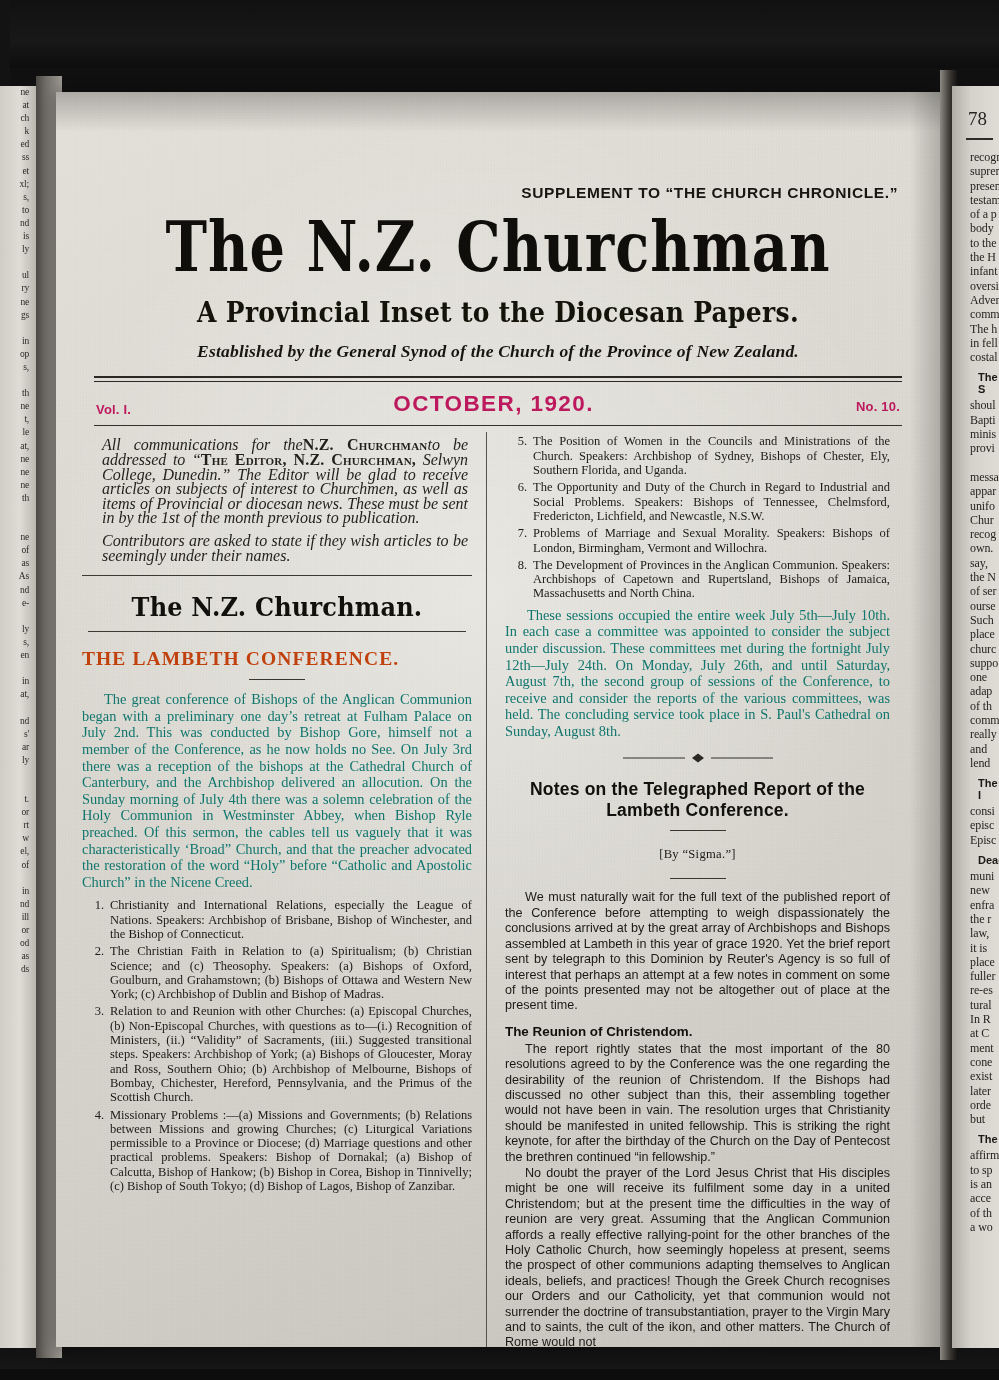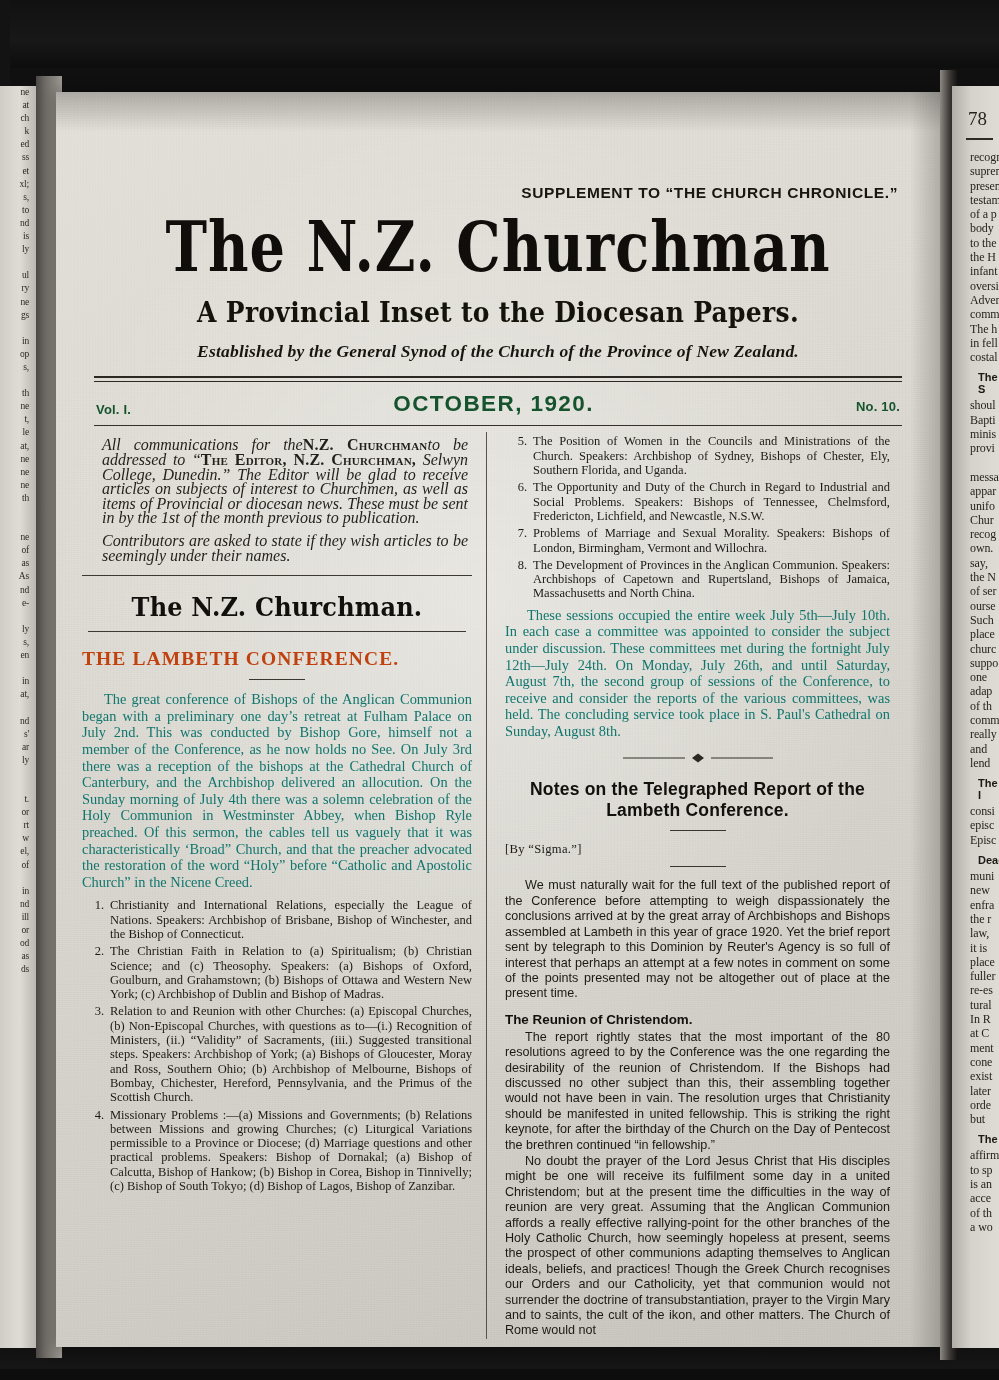--- a/index.html
+++ b/index.html
@@ -145,21 +145,21 @@
     border-top: 1px solid #33302a;
   }
 
   
   .issueline {
     display: flex;
     align-items: baseline;
     justify-content: space-between;
     padding: 9px 14px 8px 14px;
     font-family: "Liberation Sans", sans-serif;
-    color: #14532d;
+    color: #be185d;
   }
   .issueline .vol, .issueline .no {
     font-size: 13px; font-weight: bold; letter-spacing: .2px;
   }
   .issueline .vol { align-self: flex-end; }
   .issueline .date {
     font-size: 22.5px; font-weight: bold; letter-spacing: 1.4px;
   }
 
   
@@ -220,23 +220,24 @@
     text-align: center;
     font-family: "Liberation Sans", sans-serif;
     font-weight: bold;
     font-size: 17.5px;
     line-height: 21px;
     letter-spacing: .2px;
     color: #100f0b;
     margin: 0;
   }
   .byline {
+    text-align: center;
     font-size: 12.6px;
     letter-spacing: .3px;
-    margin: 0;
+    margin: 16px;
     color: #1b1914;
   }
 
   p.body {
     margin: 0;
     font-size: 14.4px;
     line-height: 16.6px;
     text-align: justify;
     text-indent: 22px;
     color: #0f766e;

